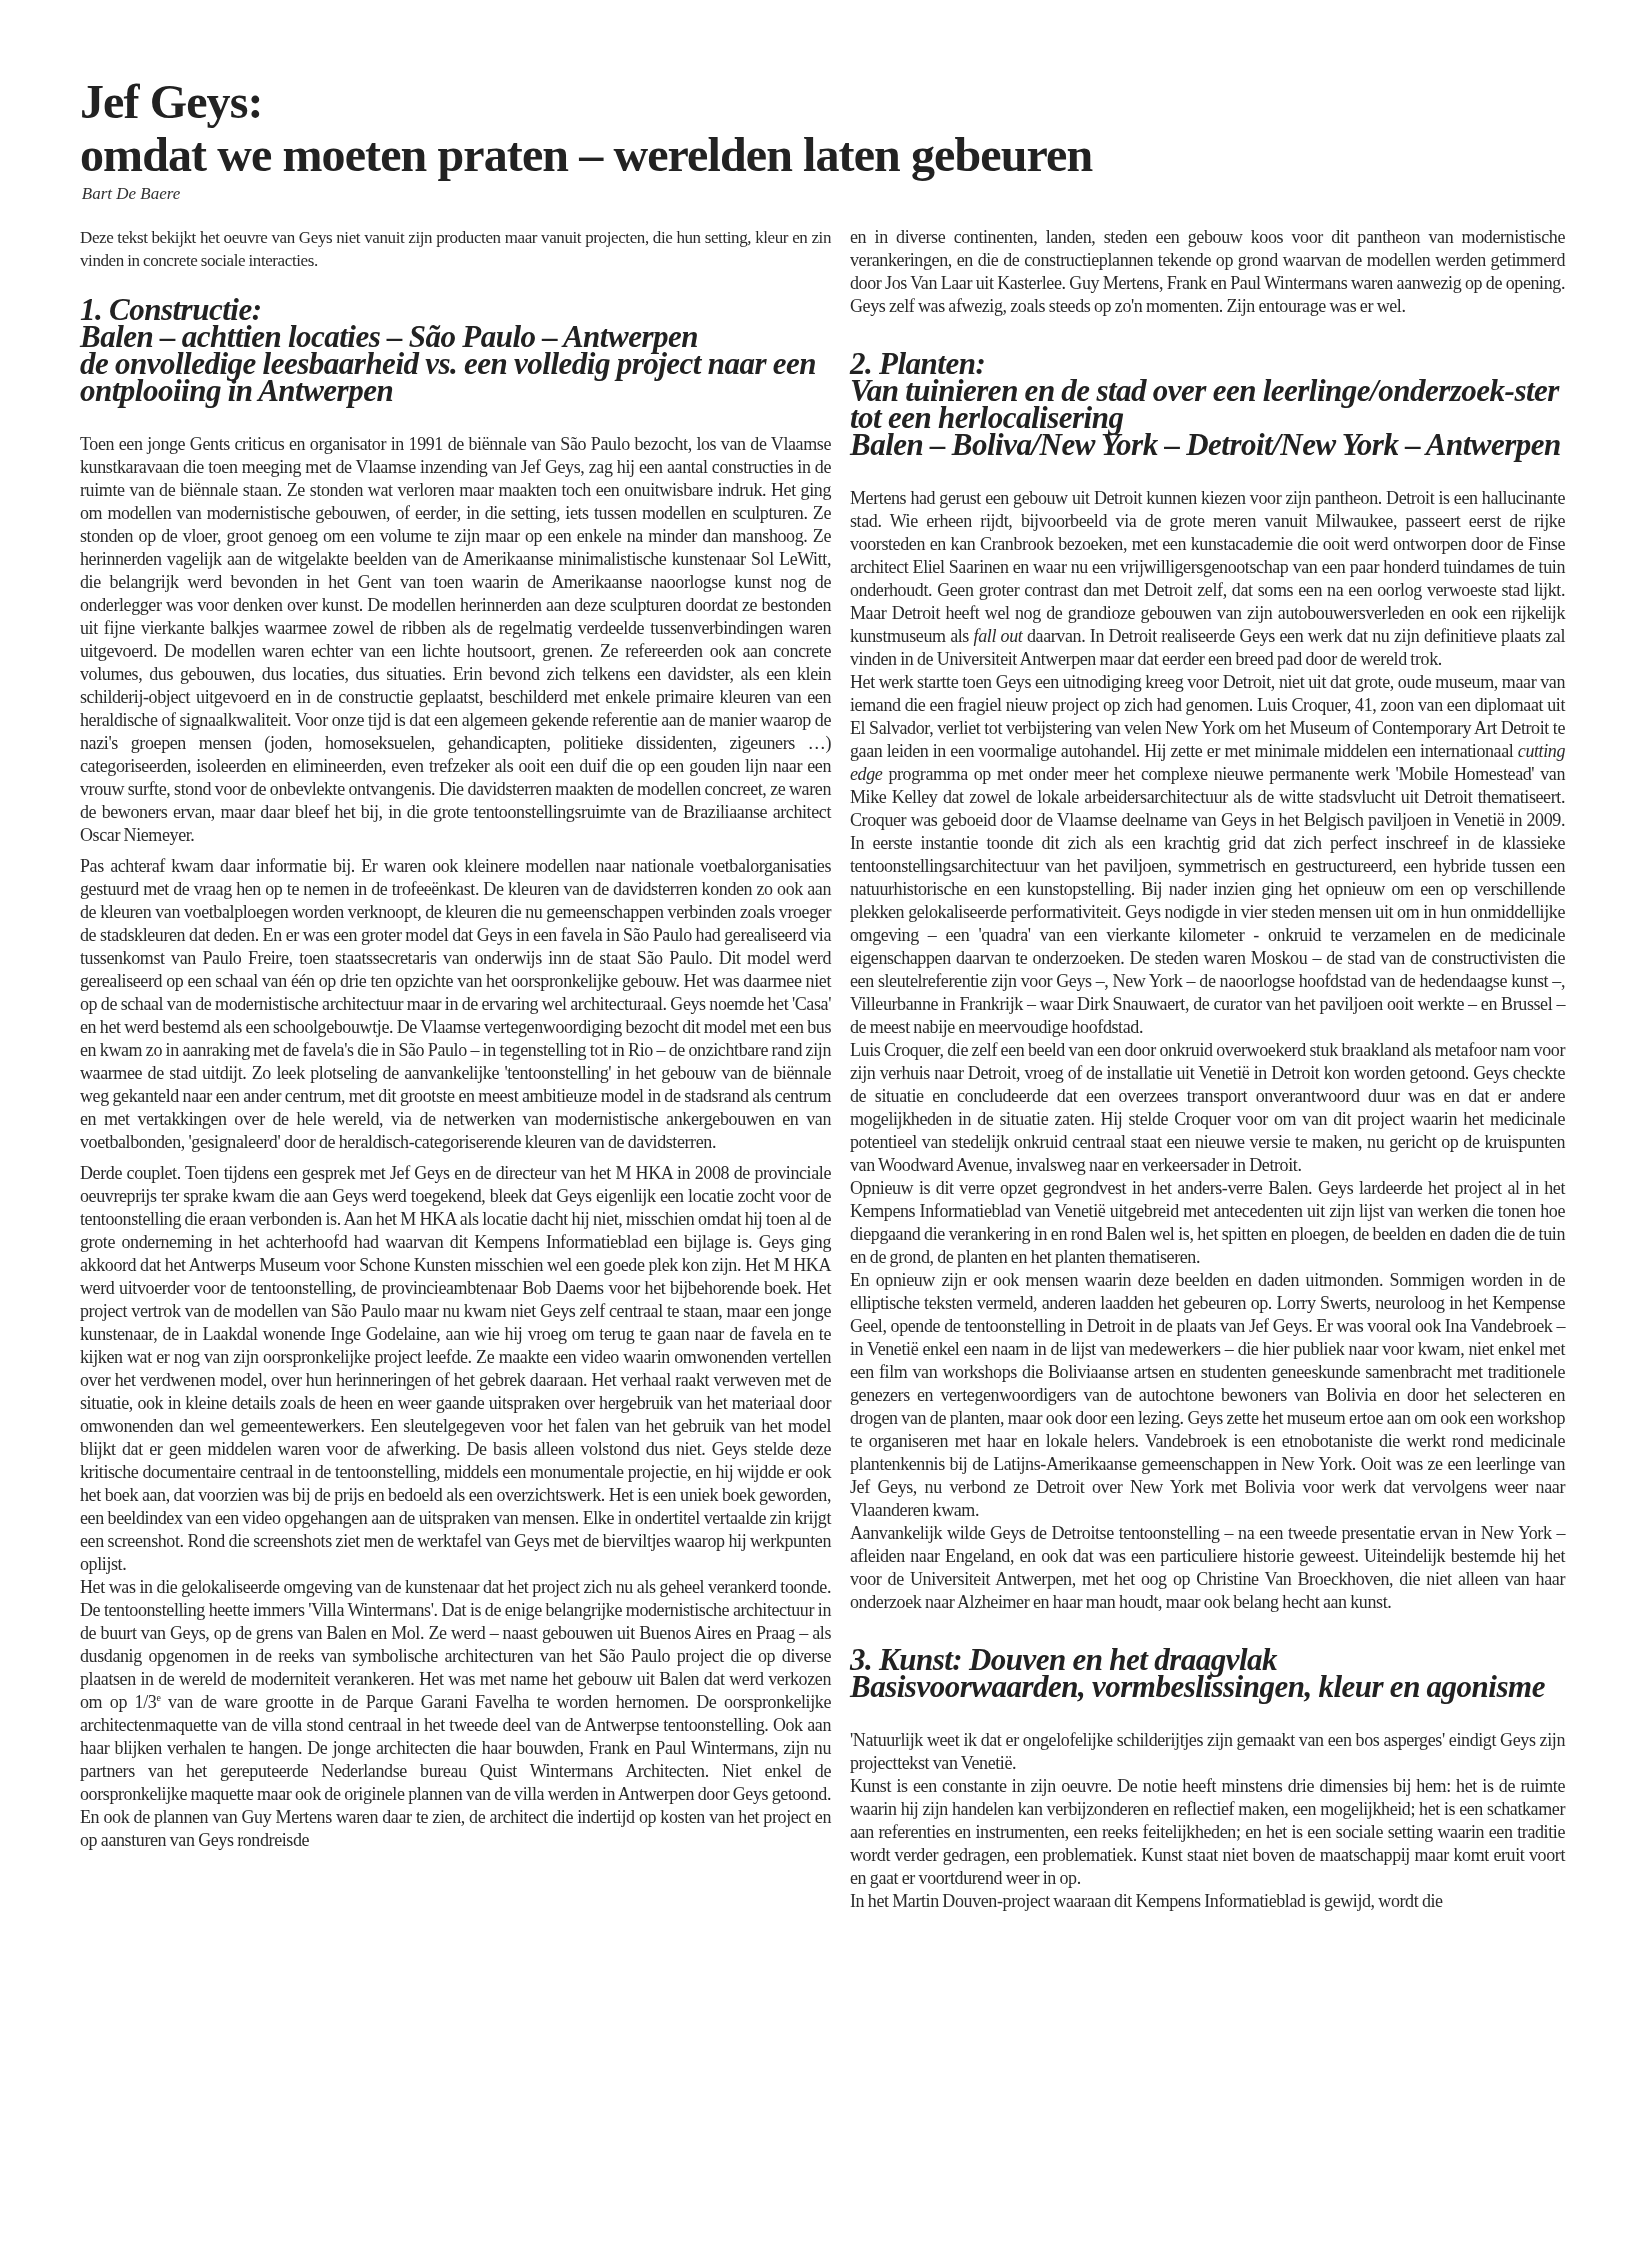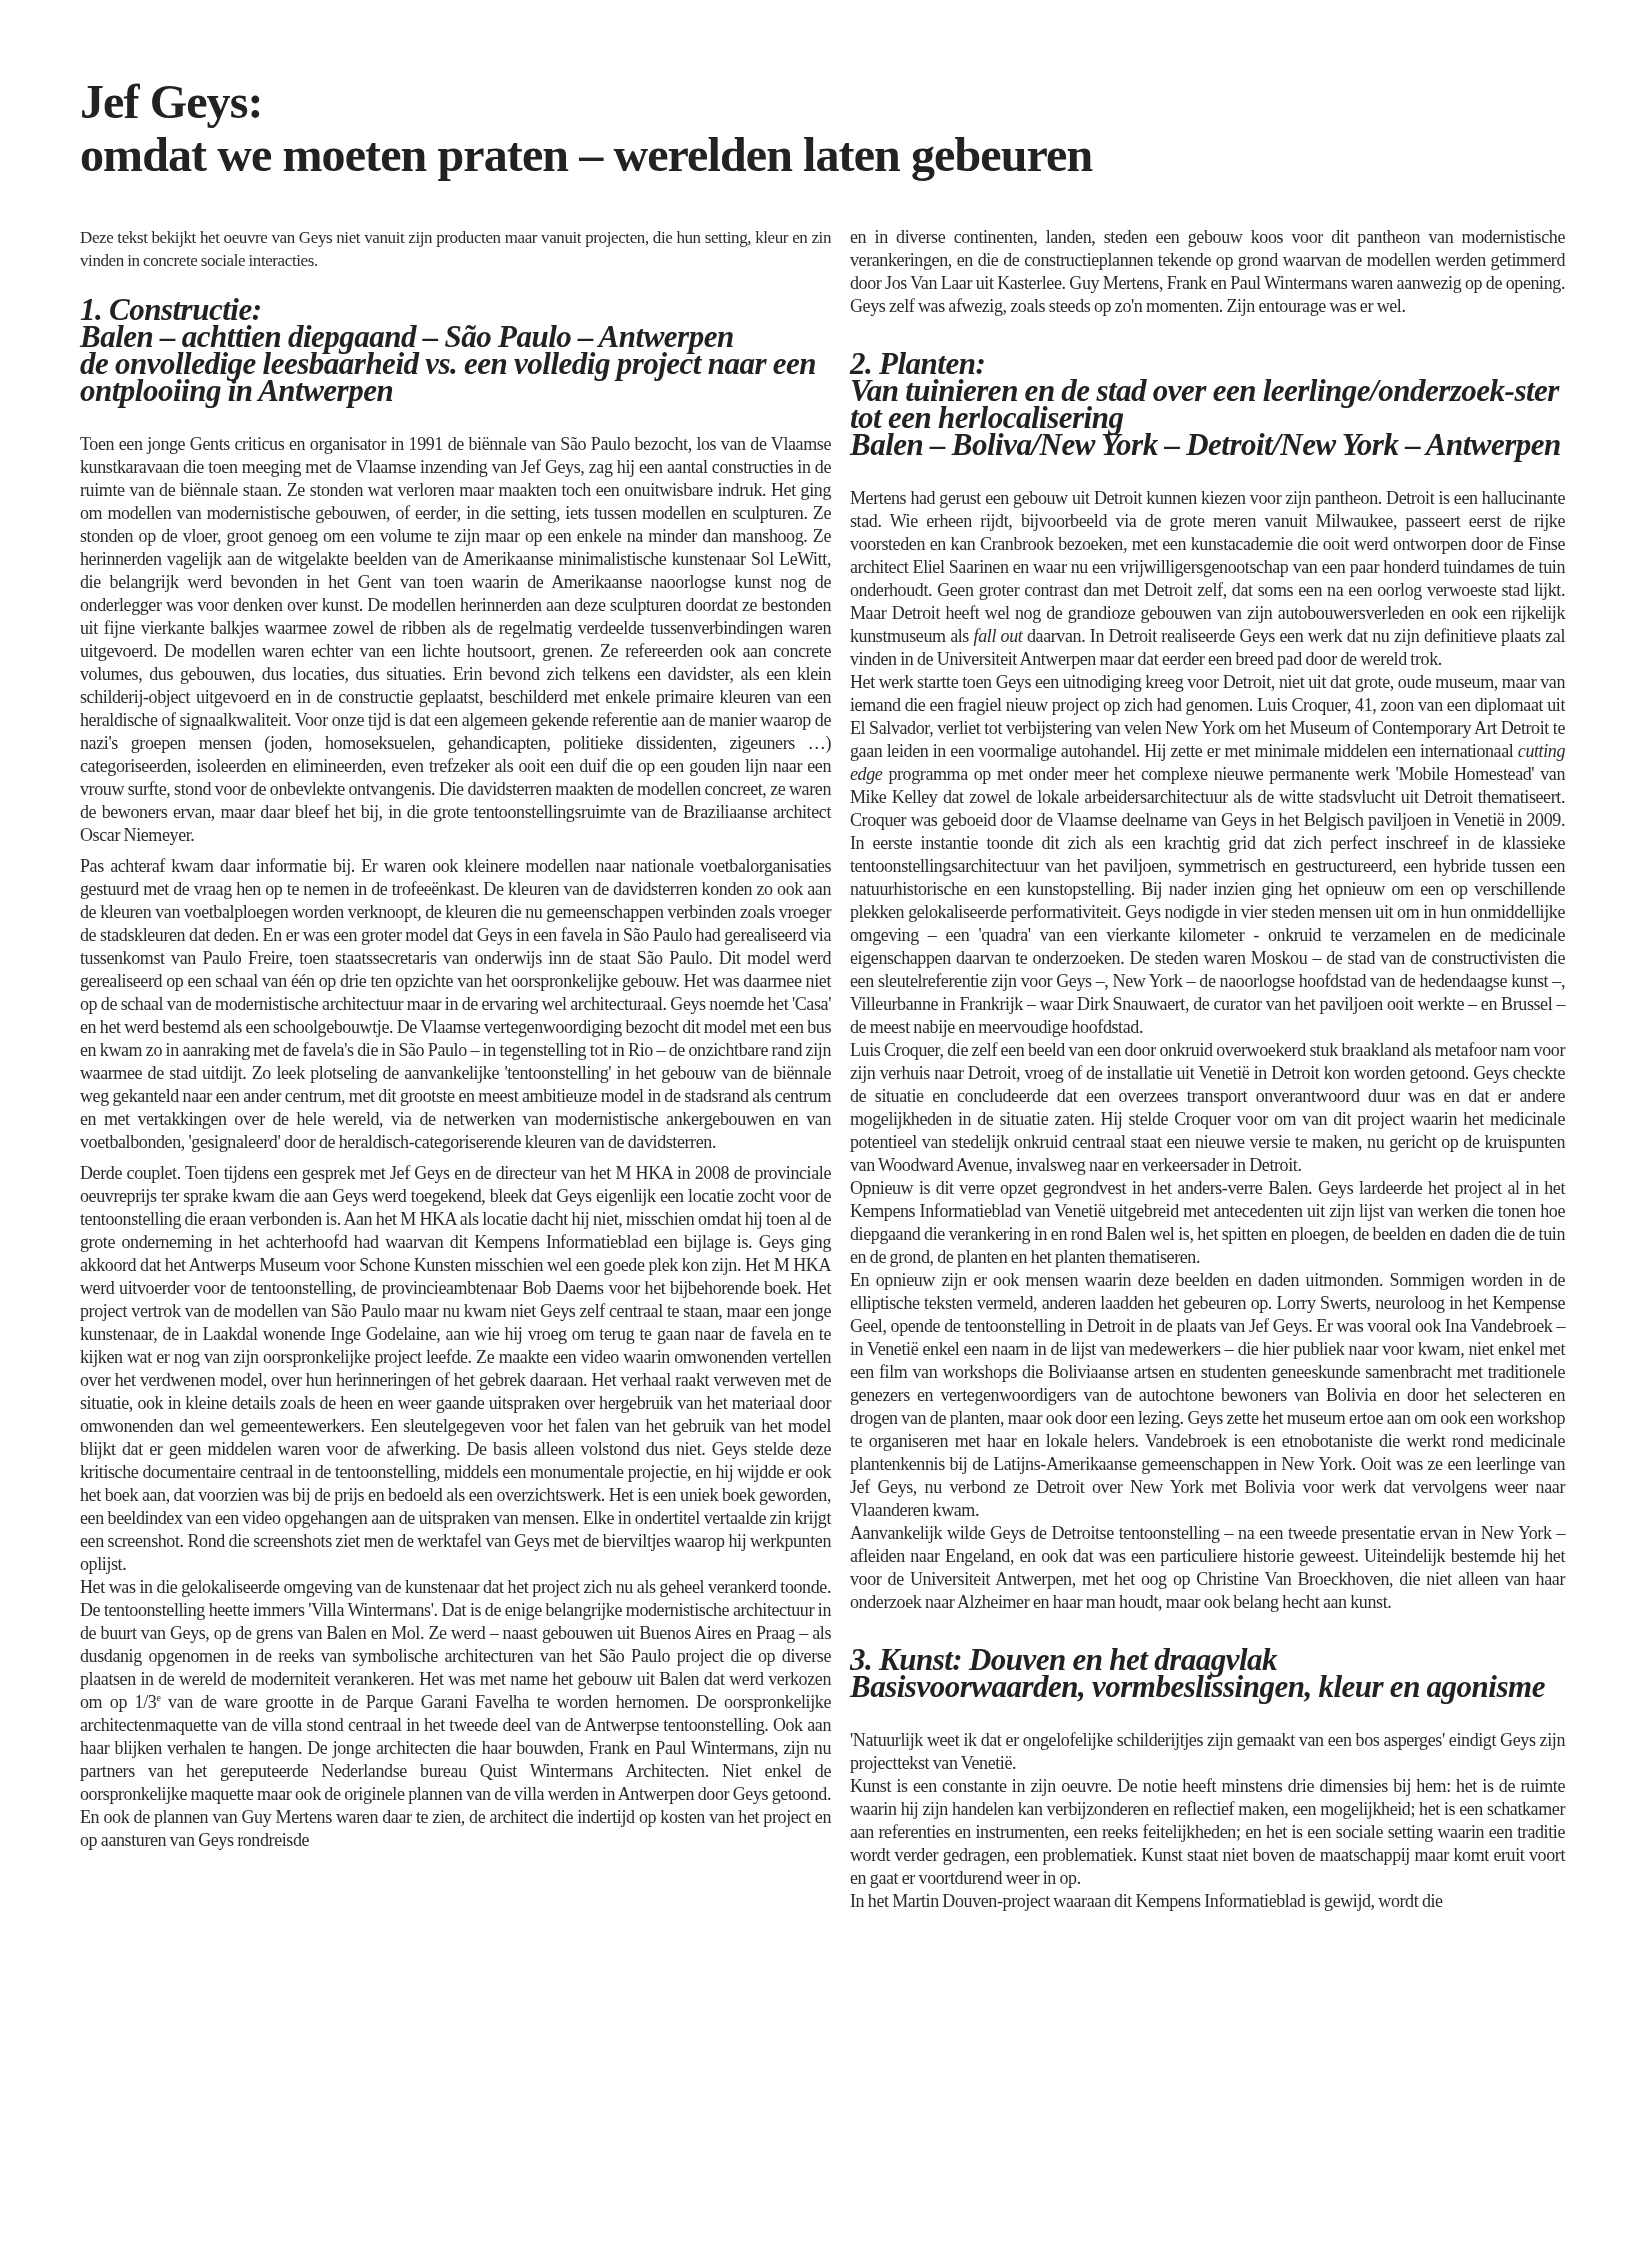--- a/index.html
+++ b/index.html
@@ -38,28 +38,29 @@
   .col2 .section-heading { margin-top: 32px; }
 </style>
 </head>
 <body>
 
 <header class="header">
   <h1 class="title">
     <span>Jef Geys:</span><br>
     <span>omdat we moeten praten – werelden laten gebeuren</span>
   </h1>
+  <div class="author">Bart De Baere</div>
 </header>
 
 <div class="col col1">
   <p class="lead">Deze tekst bekijkt het oeuvre van Geys niet vanuit zijn producten maar vanuit projecten, die hun setting, kleur en zin vinden in concrete sociale  interacties.</p>
 
   <h2 class="section-heading">
     <span class="line">1. Constructie:</span>
-    <span class="line">Balen – achttien diepgaand – São Paulo – Antwerpen</span>
+    <span class="line">Balen – achttien locaties – São Paulo – Antwerpen</span>
     <span class="line">de onvolledige leesbaarheid vs. een volledig project naar een ontplooiing in Antwerpen</span>
   </h2>
 
   <p class="body">Toen een jonge Gents criticus en organisator in 1991 de biënnale van São Paulo bezocht, los van de Vlaamse kunstkaravaan die toen meeging met de Vlaamse inzending van Jef Geys, zag hij een aantal constructies in de ruimte van de biënnale staan. Ze stonden wat verloren maar maakten toch een onuitwisbare indruk. Het ging om modellen van modernistische gebouwen, of eerder, in die setting, iets tussen modellen en sculpturen. Ze stonden op de vloer, groot genoeg om een volume te zijn maar op een enkele na minder dan manshoog. Ze herinnerden vagelijk aan de witgelakte beelden van de Amerikaanse minimalistische kunstenaar Sol LeWitt, die belangrijk werd bevonden in het Gent van toen waarin de Amerikaanse naoorlogse kunst nog de onderlegger was voor denken over kunst. De modellen herinnerden aan deze sculpturen doordat ze bestonden uit fijne vierkante balkjes waarmee zowel de ribben als de regelmatig verdeelde tussenverbindingen waren uitgevoerd. De modellen waren echter van een lichte houtsoort, grenen. Ze refereerden ook aan concrete volumes, dus gebouwen, dus locaties, dus situaties. Erin bevond zich telkens een davidster, als een klein schilderij-object uitgevoerd en in de constructie geplaatst, beschilderd met enkele primaire kleuren van een heraldische of signaalkwaliteit. Voor onze tijd is dat een algemeen gekende referentie aan de manier waarop de nazi's groepen mensen (joden, homoseksuelen, gehandicapten, politieke dissidenten, zigeuners …) categoriseerden, isoleerden en elimineerden, even trefzeker als ooit een duif die op een gouden lijn naar een vrouw surfte, stond voor de onbevlekte ontvangenis.  Die davidsterren maakten de modellen concreet, ze waren de bewoners ervan, maar daar bleef het bij, in die grote tentoonstellingsruimte van de Braziliaanse architect Oscar Niemeyer.</p>
   <p class="body gap">Pas achteraf kwam daar informatie bij. Er waren ook kleinere modellen naar nationale voetbalorganisaties gestuurd met de vraag hen op te nemen in de trofeeënkast. De kleuren van de davidsterren konden zo ook aan de kleuren van voetbalploegen worden verknoopt, de kleuren die nu gemeenschappen verbinden zoals vroeger de stadskleuren dat deden. En er was een groter model dat Geys in een favela in São Paulo had gerealiseerd via tussenkomst van Paulo Freire, toen staatssecretaris van onderwijs inn de staat São Paulo. Dit model werd gerealiseerd op een schaal van één op drie ten opzichte van het oorspronkelijke gebouw. Het was daarmee niet op de schaal van de modernistische architectuur maar in de ervaring wel architecturaal. Geys noemde het 'Casa' en het werd bestemd als een schoolgebouwtje. De Vlaamse vertegenwoordiging bezocht dit model met een bus en kwam zo in aanraking met de favela's die in São Paulo – in tegenstelling tot in Rio – de onzichtbare rand zijn waarmee de stad uitdijt. Zo leek plotseling de aanvankelijke 'tentoonstelling' in het gebouw van de biënnale weg gekanteld naar een ander centrum, met dit grootste en meest ambitieuze model in de stadsrand als centrum en met vertakkingen over de hele wereld, via de netwerken van modernistische ankergebouwen en van voetbalbonden, 'gesignaleerd' door de heraldisch-categoriserende kleuren van de davidsterren.</p>
   <p class="body gap">Derde couplet. Toen tijdens een gesprek met Jef Geys en de directeur van het M HKA in 2008 de provinciale oeuvreprijs ter sprake kwam die aan Geys werd toegekend, bleek dat Geys eigenlijk een locatie zocht voor de tentoonstelling die eraan verbonden is. Aan het M HKA als locatie dacht hij niet, misschien omdat hij toen al de grote onderneming in het achterhoofd had waarvan dit Kempens Informatieblad een bijlage is. Geys ging akkoord dat het Antwerps Museum voor Schone Kunsten misschien wel een goede plek kon zijn. Het M HKA werd uitvoerder voor de tentoonstelling, de provincieambtenaar Bob Daems voor het bijbehorende boek. Het project vertrok van de modellen van São Paulo maar nu kwam niet Geys zelf centraal te staan, maar een jonge kunstenaar, de in Laakdal wonende Inge Godelaine, aan wie hij vroeg om terug te gaan naar de favela en te kijken wat er nog van zijn oorspronkelijke project leefde. Ze maakte een video waarin omwonenden vertellen over het verdwenen model, over hun herinneringen of het gebrek daaraan. Het verhaal raakt verweven met de situatie, ook in kleine details zoals de heen en weer gaande uitspraken over hergebruik van het materiaal door omwonenden dan wel gemeentewerkers. Een sleutelgegeven voor het falen van het gebruik van het model blijkt dat er geen middelen waren voor de afwerking. De basis alleen volstond dus niet. Geys stelde deze kritische documentaire centraal in de tentoonstelling, middels een monumentale projectie, en hij wijdde er ook het boek aan, dat voorzien was bij de prijs en bedoeld als een overzichtswerk. Het is een uniek boek geworden, een beeldindex van een video opgehangen aan de uitspraken van mensen. Elke in ondertitel vertaalde zin krijgt een screenshot. Rond die screenshots ziet men de werktafel van Geys met de bierviltjes waarop hij werkpunten oplijst.</p>
   <p class="body"><span>Het was in die gelokaliseerde omgeving van de kunstenaar dat het project zich nu als geheel verankerd toonde. De tentoonstelling heette immers 'Villa Wintermans'. Dat is de enige belangrijke modernistische architectuur in de buurt van Geys, op de grens van Balen en Mol. Ze werd – naast gebouwen uit Buenos Aires en Praag – als dusdanig opgenomen in de reeks van symbolische architecturen van het São Paulo project die op diverse plaatsen in de wereld de moderniteit verankeren. Het was met name het gebouw uit Balen dat werd verkozen om op 1/3</span><sup>e</sup> <span>van de ware grootte in de Parque Garani Favelha te worden hernomen. De oorspronkelijke architectenmaquette van de villa stond centraal in het tweede deel van de Antwerpse tentoonstelling. Ook aan haar blijken verhalen te hangen. De jonge architecten die haar bouwden, Frank en Paul Wintermans, zijn nu partners van het gereputeerde Nederlandse bureau Quist Wintermans Architecten. Niet enkel de oorspronkelijke maquette maar ook de originele plannen van de villa werden in Antwerpen door Geys getoond. En ook de plannen van Guy Mertens waren daar te zien, de architect die indertijd op kosten van het project en op aansturen van Geys rondreisde</span></p>
 </div>
 
 <div class="col col2">

